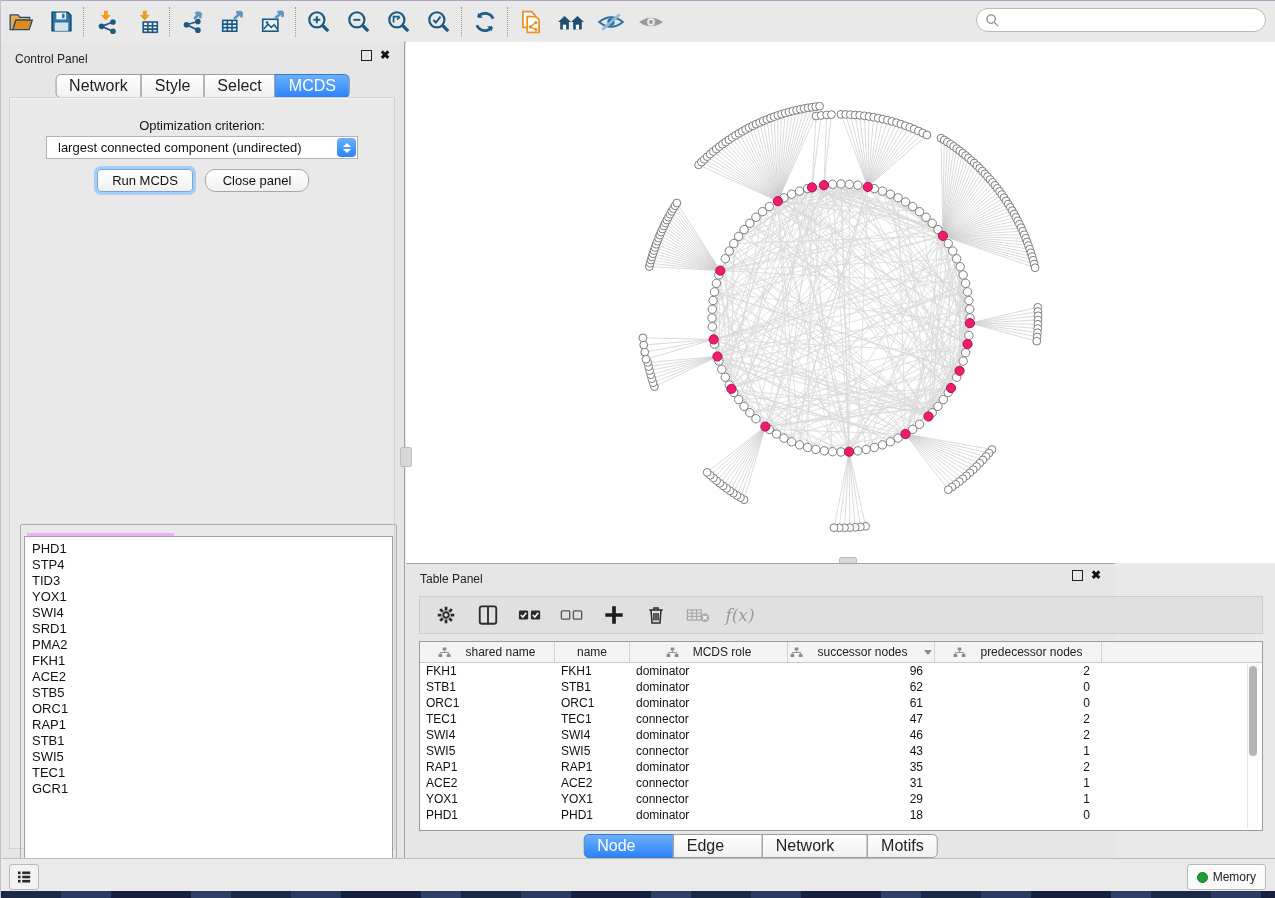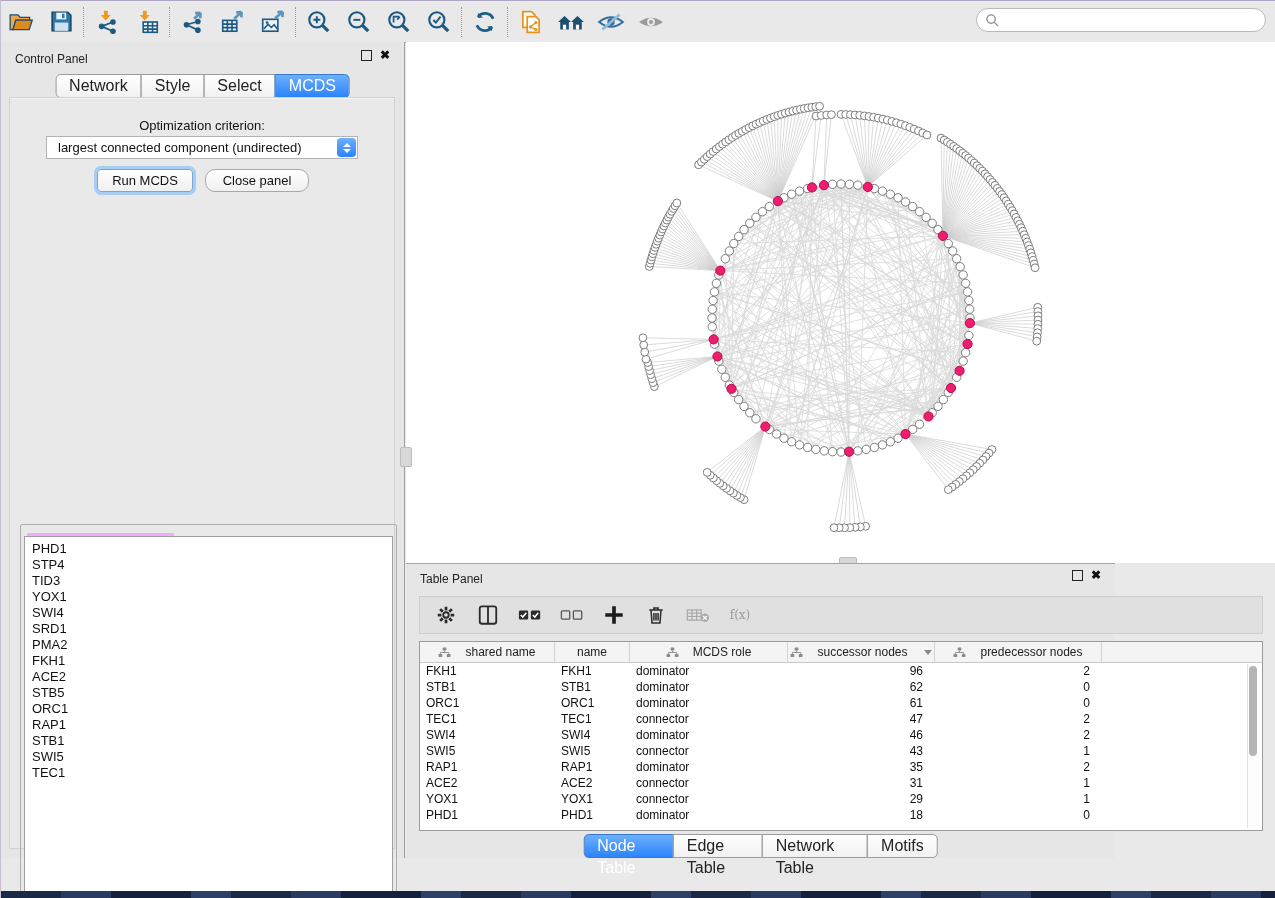--- a/index.html
+++ b/index.html
@@ -58,21 +58,21 @@
   .tl-green{background:#28c840;border:1px solid #1da532;box-sizing:border-box;}
   .net-title{width:100%;text-align:center;font-size:13px;line-height:23px;color:#222;}
   .net-canvas{position:absolute;left:0;top:24px;width:870px;height:497px;background:#fff;}
   .v-grip{position:absolute;left:-6px;top:405px;width:10px;height:18px;background:#d8d8d8;border:1px solid #bdbdbd;border-radius:2px;}
   .h-grip{position:absolute;left:433px;bottom:-5px;width:16px;height:9px;background:#d8d8d8;border:1px solid #bdbdbd;border-radius:2px;}
   
   .table-panel{position:absolute;left:405px;top:563px;width:709px;height:295px;background:#e6e6e6;border-top:1px solid #a5a5a5;box-sizing:border-box;}
   .tp-toolbar{position:absolute;left:13px;top:32px;width:844px;height:38px;background:#e0e0e0;border:1px solid #cdcdcd;
     display:flex;align-items:center;gap:14px;padding-left:12px;box-sizing:border-box;}
   .tp-tool{width:28px;height:28px;display:flex;align-items:center;justify-content:center;}
-  .fx{font-family:"DejaVu Serif",serif;font-size:12px;color:#9a9a9a;}
+  .fx{font-family:"DejaVu Serif",serif;font-style:italic;font-size:17px;color:#9a9a9a;}
   .table-box{position:absolute;left:13px;top:77px;width:844px;height:190px;background:#fff;border:1px solid #9b9b9b;box-sizing:border-box;overflow:hidden;}
   .thead{display:flex;height:20px;background:#f4f4f4;border-bottom:1px solid #c9c9c9;}
   .th{display:flex;align-items:center;justify-content:center;gap:14px;font-size:12px;color:#222;
     border-right:1px solid #d3d3d3;box-sizing:border-box;}
   .sort-chev{width:0;height:0;border-left:4px solid transparent;border-right:4px solid transparent;border-top:5px solid #8a8a8a;margin-left:2px;}
   .trow{display:flex;height:16px;align-items:center;}
   .td{font-size:12px;color:#111;box-sizing:border-box;white-space:nowrap;}
   .td.num{text-align:right;}
   .tscroll{position:absolute;right:3px;top:22px;width:11px;height:164px;background:#fdfdfd;border-left:1px solid #e2e2e2;}
   .tscroll .thumb{position:absolute;left:1px;top:2px;width:8px;height:90px;background:#b5b5b5;border-radius:5px;}
@@ -302,20 +302,21 @@
             <div>SRD1</div>
             <div>PMA2</div>
             <div>FKH1</div>
             <div>ACE2</div>
             <div>STB5</div>
             <div>ORC1</div>
             <div>RAP1</div>
             <div>STB1</div>
             <div>SWI5</div>
             <div>TEC1</div>
+            <div>GCR1</div>
           </div>
       </div>
     </div>
   </div>
 
   <div class="network-window">
     <div class="net-canvas">
       <svg id="graph-svg" width="870" height="497" viewBox="0 0 870 497">
           <g stroke="#8a8a8a" stroke-width="0.8" opacity="0.32">
             <line x1="371.86966372439883" y1="135.14271749409585" x2="561.5213011720167" y2="225.85789684983882"></line>
@@ -1312,14 +1313,32 @@
         </div>
     </div>
     <div class="seg-bar tp-tabbar" id="tp-tabs">
         <div class="seg active">Node Table</div>
         <div class="seg">Edge Table</div>
         <div class="seg">Network Table</div>
         <div class="seg">Motifs</div>
       </div>
   </div>
 
+  <div class="status-bar">
+    <div class="sb-left">
+      <svg width="16" height="16" viewBox="0 0 16 16">
+          <g fill="#2b2b2b">
+            <rect x="2" y="2.5" width="2.6" height="2.6"></rect>
+            <rect x="2" y="6.7" width="2.6" height="2.6"></rect>
+            <rect x="2" y="10.9" width="2.6" height="2.6"></rect>
+            <rect x="6.2" y="2.5" width="8" height="2.6"></rect>
+            <rect x="6.2" y="6.7" width="8" height="2.6"></rect>
+            <rect x="6.2" y="10.9" width="8" height="2.6"></rect>
+          </g>
+        </svg>
+    </div>
+    <div class="sb-mem">
+      <span class="mem-dot"></span>
+      <span>Memory</span>
+    </div>
+  </div>
   <div class="wallpaper"></div>
 </div>
 
 </body></html>

